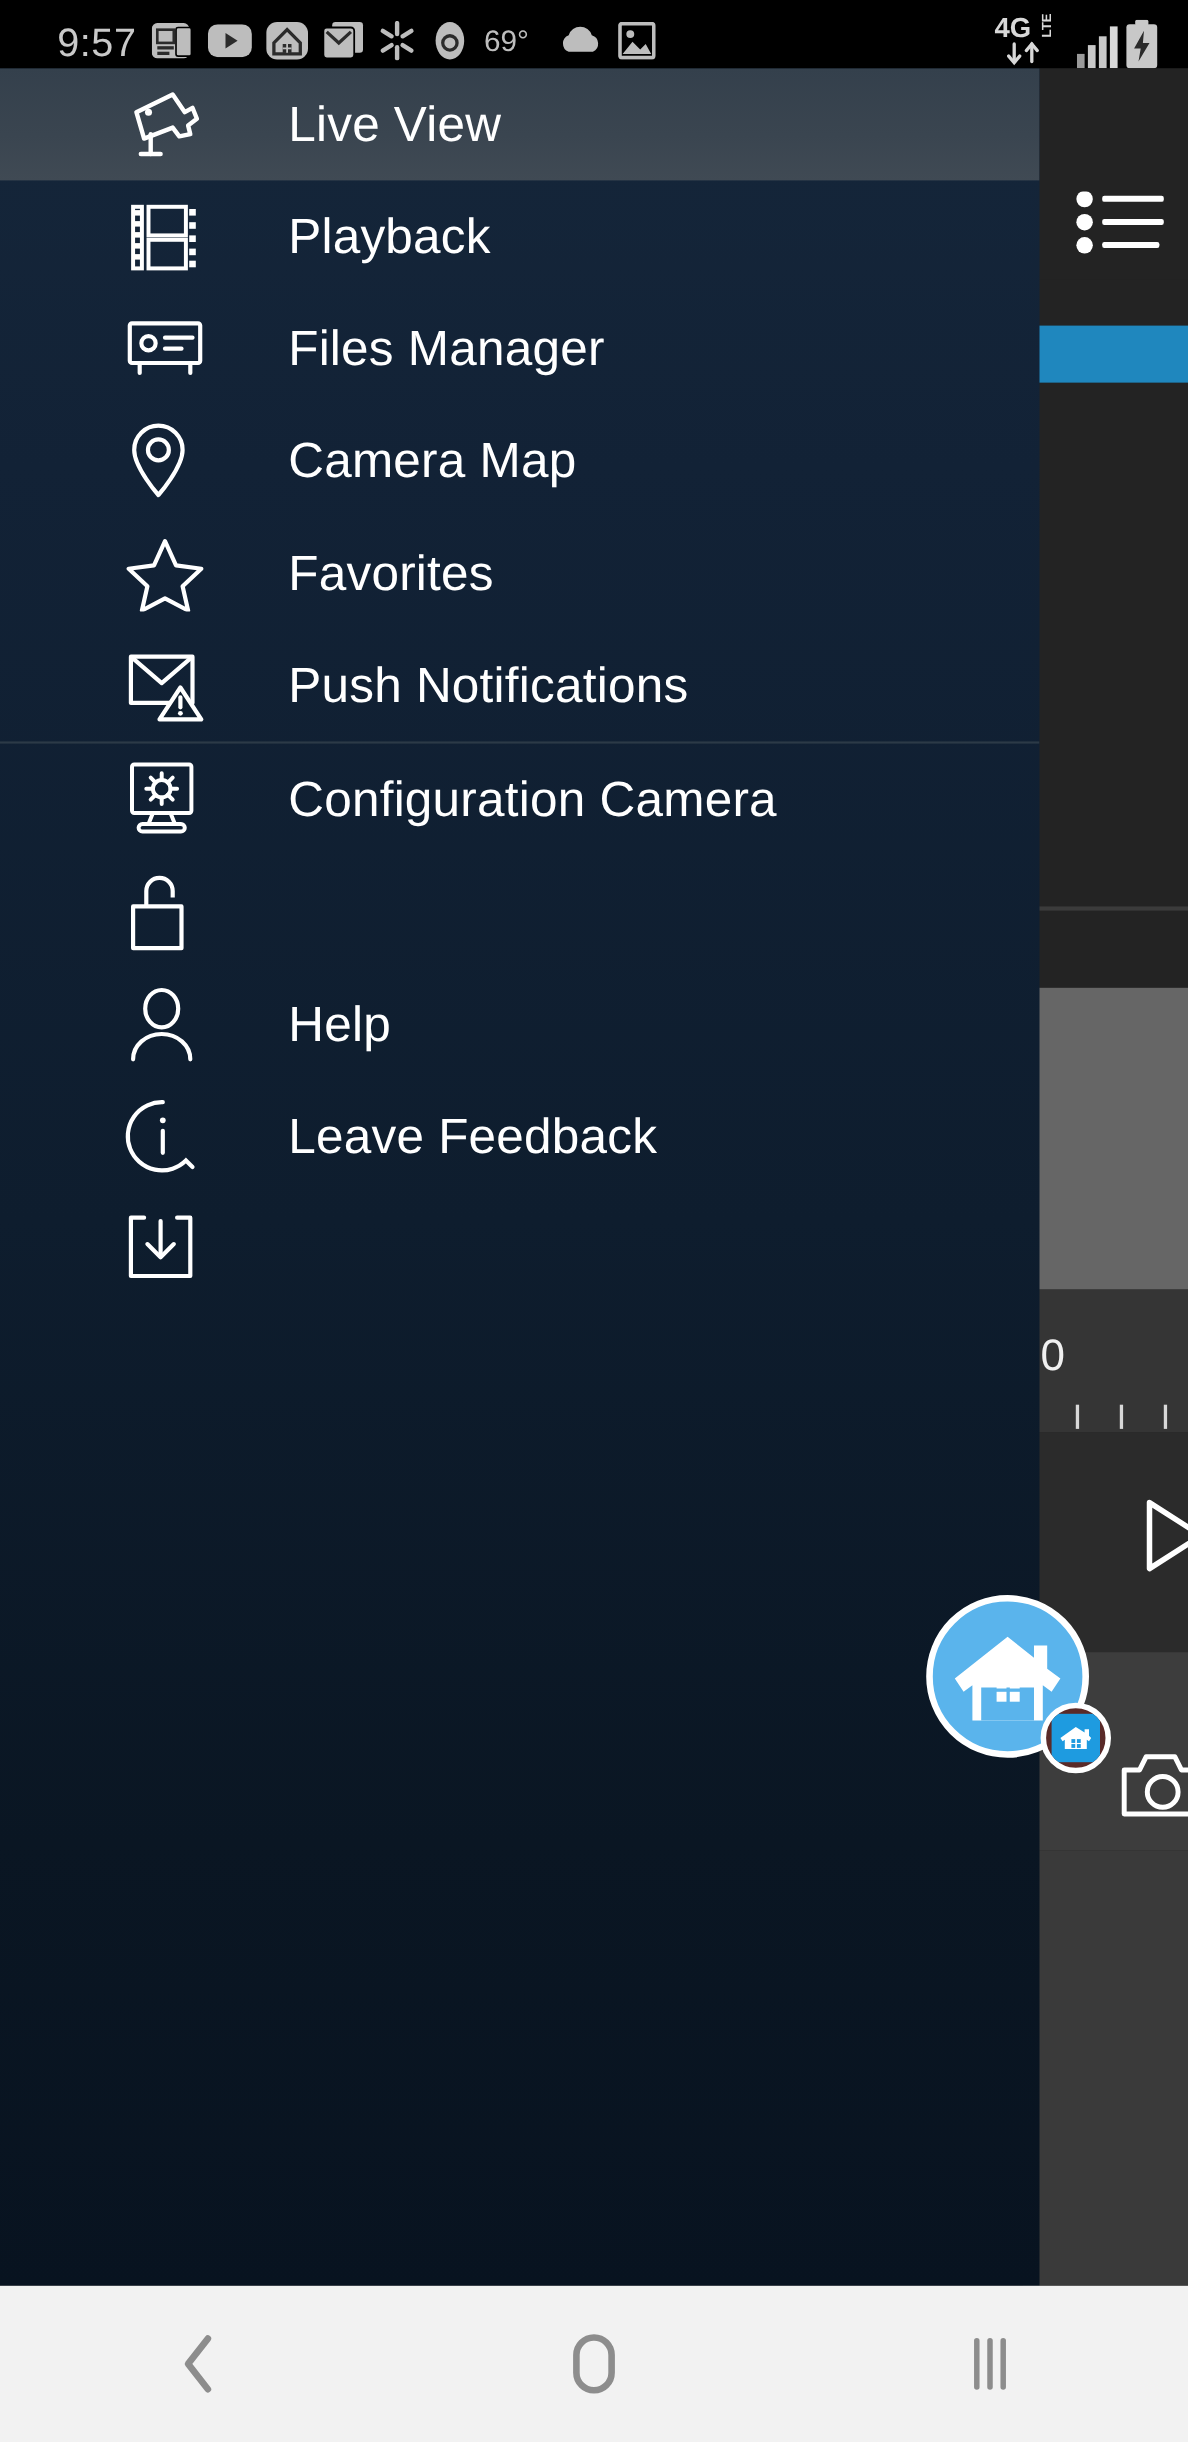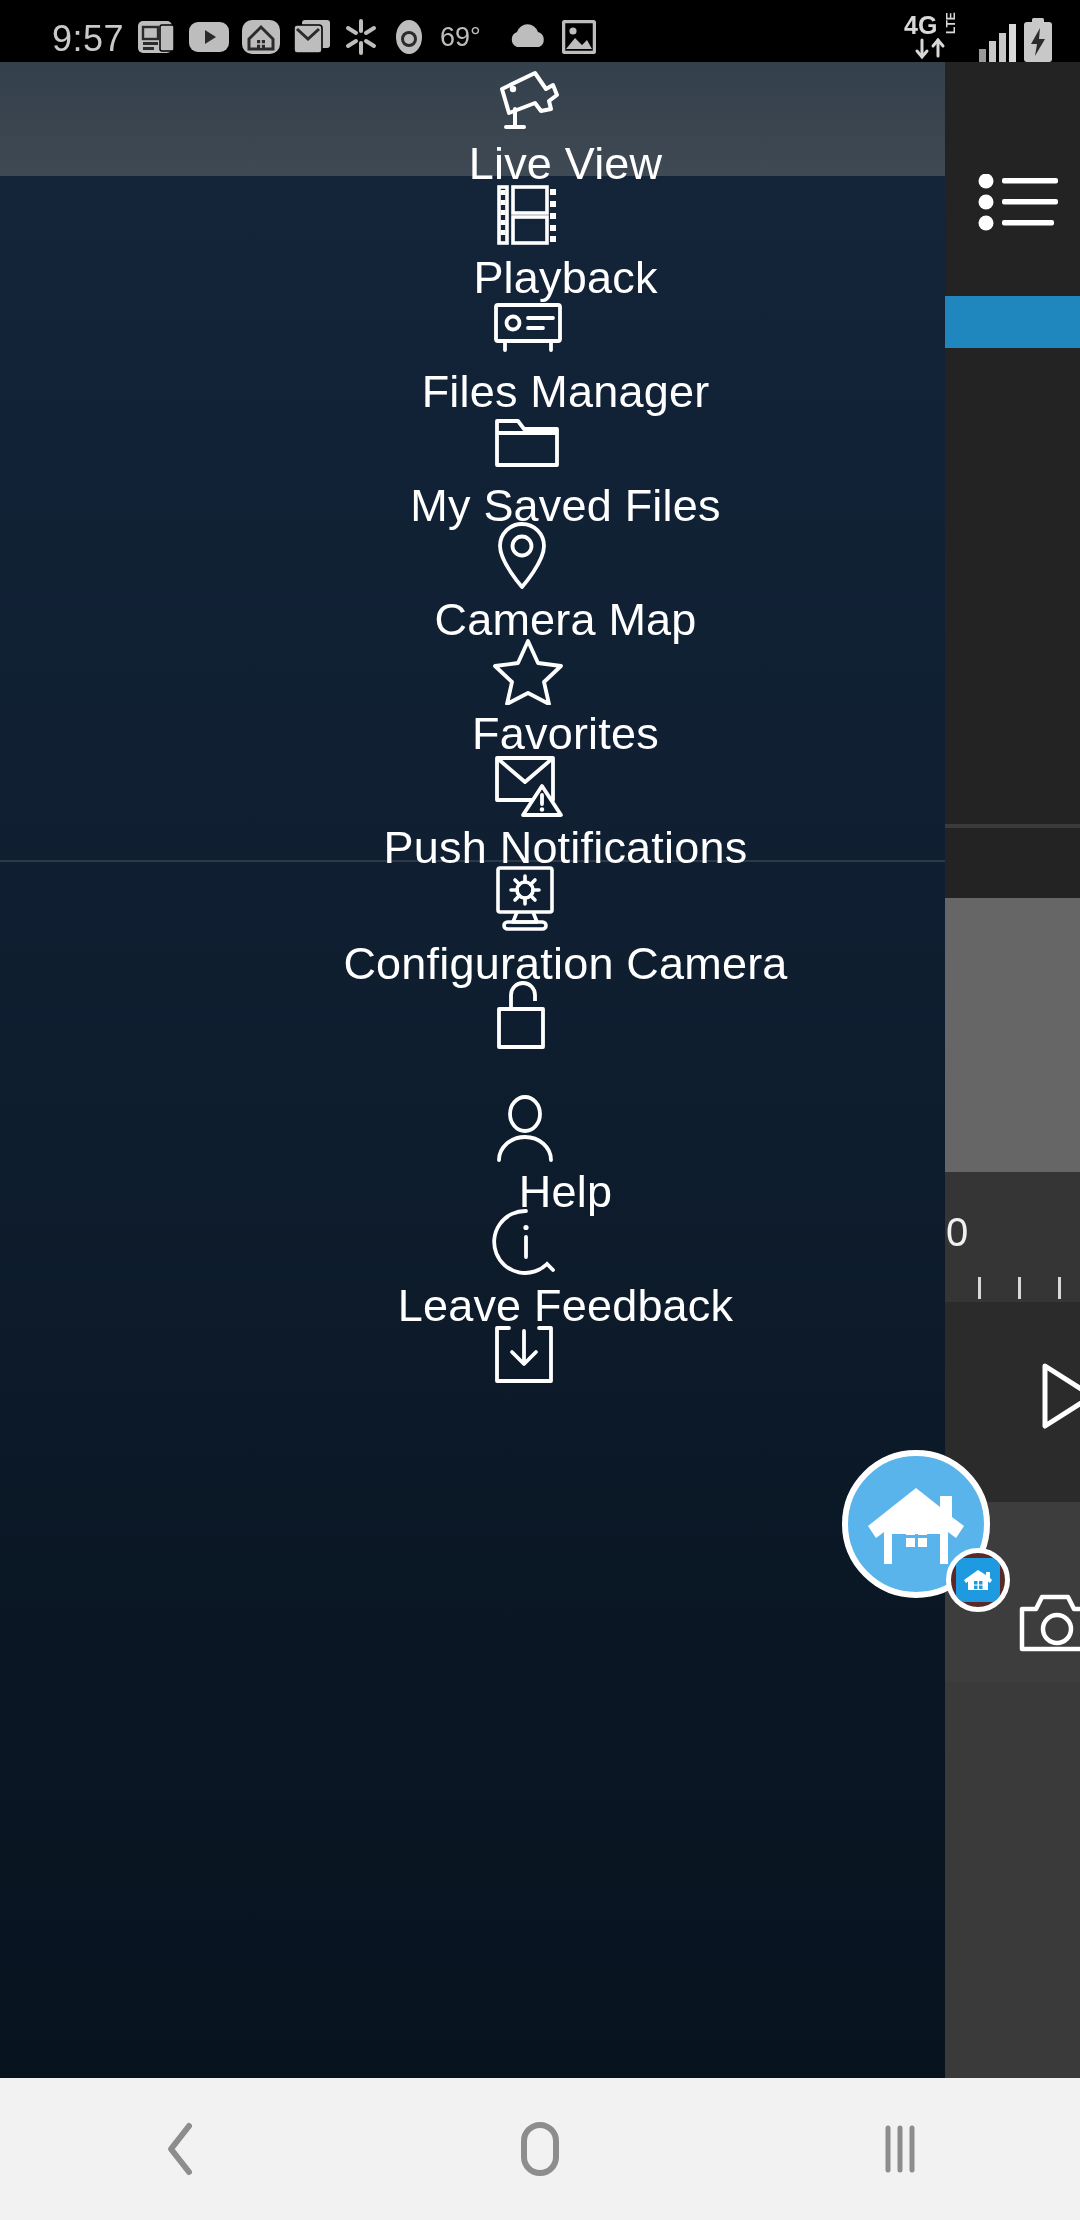--- a/index.html
+++ b/index.html
@@ -58,23 +58,22 @@
   #camera-icon{ position:absolute; left:1018px; top:1530px; }
   #bg-bottom{ position:absolute; left:930px; top:1620px; width:150px; height:396px; background:#3a3a3a; }
 
   
   #drawer{
     position:absolute; left:0; top:62px; width:945px; height:2016px;
     background:linear-gradient(180deg,#15263a 0%,#122236 18%,#0e1d2e 52%,#0a1623 80%,#081320 100%);
     z-index:20; overflow:hidden;
   }
   .menu-item{
-    position:relative; height:114px; display:flex; align-items:center;
+    position:relative; height:102px; display:flex; align-items:center;
     padding-left:113px;
-    flex-direction:column;
   }
   .menu-item.selected{
     background:linear-gradient(180deg,#34404c 0%,#3a4550 60%,#404a54 100%);
   }
   .mi-icon{
     width:76px; flex:0 0 76px; display:flex; align-items:center; justify-content:flex-start;
   }
   .mi-label{
     color:#ffffff; font-size:45px; font-weight:400; letter-spacing:.2px;
     margin-left:73px; white-space:nowrap;
@@ -211,31 +210,20 @@
           <path d="M37 19 H62"></path>
             <path d="M37 29 H52"></path>
           <path d="M14 42 V51"></path>
             <path d="M60 42 V51"></path>
         </g>
       </svg>
     </span>
     <span class="mi-label">Files Manager</span>
   </div>
 
-  <div class="menu-item">
-    <span class="mi-icon">
-      <svg width="74" height="62" viewBox="0 0 74 62">
-        <g fill="none" stroke="#ffffff" stroke-width="3.8" stroke-linejoin="round">
-          <path d="M6 54 V10 H27 L33 18 H66 V54 Z"></path>
-          <path d="M6 22 H66"></path>
-        </g>
-      </svg>
-    </span>
-    <span class="mi-label">My Saved Files</span>
-  </div>
 
   <div class="menu-item">
     <span class="mi-icon">
       <svg width="62" height="74" viewBox="0 0 62 74">
         <g fill="none" stroke="#ffffff" stroke-width="3.8" stroke-linejoin="round">
           <path d="M31 68 C31 68 53 43 53 27 A22 22 0 0 0 9 27 C9 43 31 68 31 68 Z"></path>
           <circle cx="31" cy="27" r="9.5"></circle>
         </g>
       </svg>
     </span>

